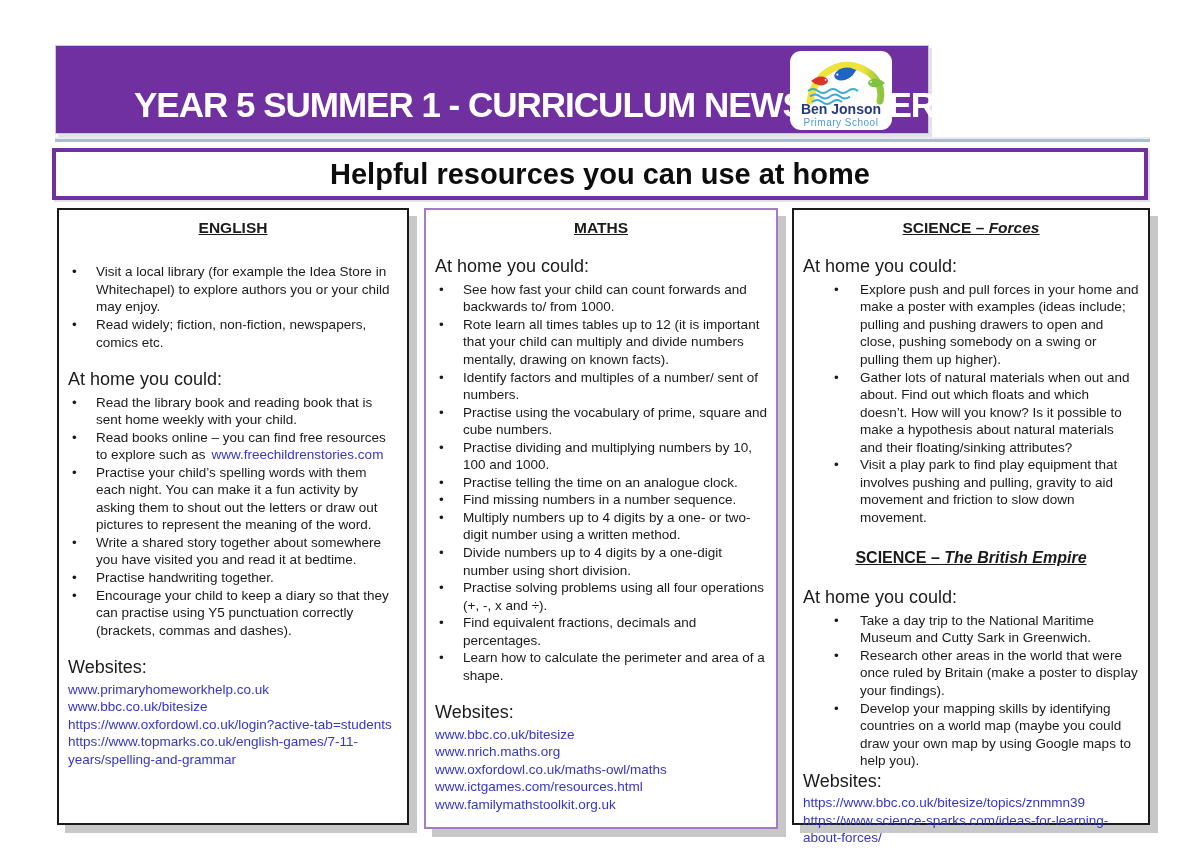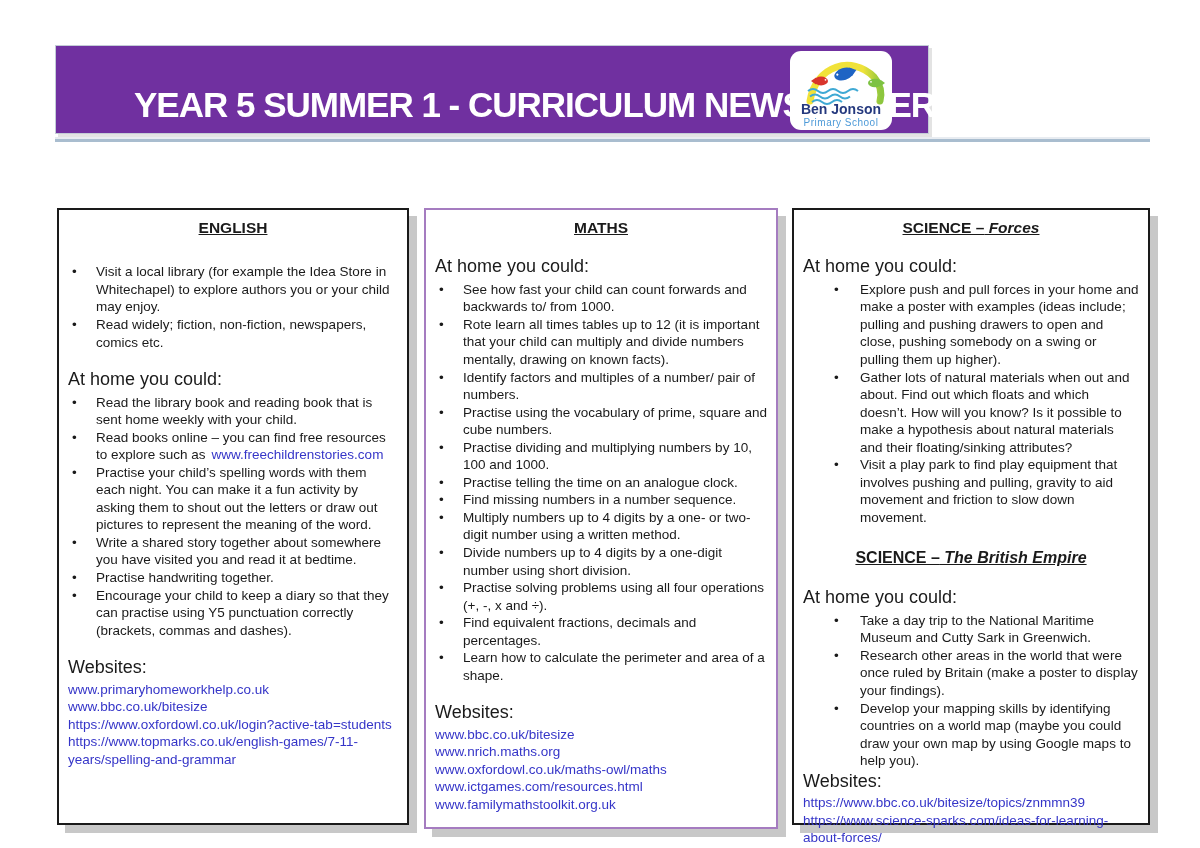--- a/index.html
+++ b/index.html
@@ -121,20 +121,23 @@
           <polygon points="95,32 90.5,28.8 90.5,35.2"></polygon>
           <circle cx="81" cy="30.8" r="0.9" fill="#ffffff"></circle>
         </g>
         <text x="51" y="63" text-anchor="middle" font-size="14" font-weight="bold" fill="#25397E">Ben Jonson</text>
         <text x="51" y="75" text-anchor="middle" font-size="10" fill="#4D9AD8" letter-spacing="0.5">Primary School</text>
       </svg>
     </div>
   </div>
   <div class="header-underline"></div>
 
+  <div class="banner">
+    <div class="banner-title">Helpful resources you can use at home</div>
+  </div>
 
   <div class="columns">
 
     <section class="col col-english">
       <h2 class="col-heading">ENGLISH</h2>
       <ul class="bullets intro">
         <li>Visit a local library (for example the Idea Store in Whitechapel) to explore authors you or your child may enjoy.</li>
         <li>Read widely; fiction, non-fiction, newspapers, comics etc.</li>
       </ul>
       <p class="label">At home you could:</p>
@@ -156,21 +159,21 @@
         <a class="link">https://www.topmarks.co.uk/english-games/7-11-years/spelling-and-grammar</a>
       </div>
     </section>
 
     <section class="col col-maths">
       <h2 class="col-heading">MATHS</h2>
       <p class="label after-heading">At home you could:</p>
       <ul class="bullets">
         <li>See how fast your child can count forwards and backwards to/ from 1000.</li>
         <li>Rote learn all times tables up to 12 (it is important that your child can multiply and divide numbers mentally, drawing on known facts).</li>
-        <li>Identify factors and multiples of a number/ pair of numbers.</li>
+        <li>Identify factors and multiples of a number/ sent of numbers.</li>
         <li>Practise using the vocabulary of prime, square and cube numbers.</li>
         <li>Practise dividing and multiplying numbers by 10, 100 and 1000.</li>
         <li>Practise telling the time on an analogue clock.</li>
         <li>Find missing numbers in a number sequence.</li>
         <li>Multiply numbers up to 4 digits by a one- or two-digit number using a written method.</li>
         <li>Divide numbers up to 4 digits by a one-digit number using short division.</li>
         <li>Practise solving problems using all four operations (+, -, x and ÷).</li>
         <li>Find equivalent fractions, decimals and percentages.</li>
         <li>Learn how to calculate the perimeter and area of a shape.</li>
       </ul>

